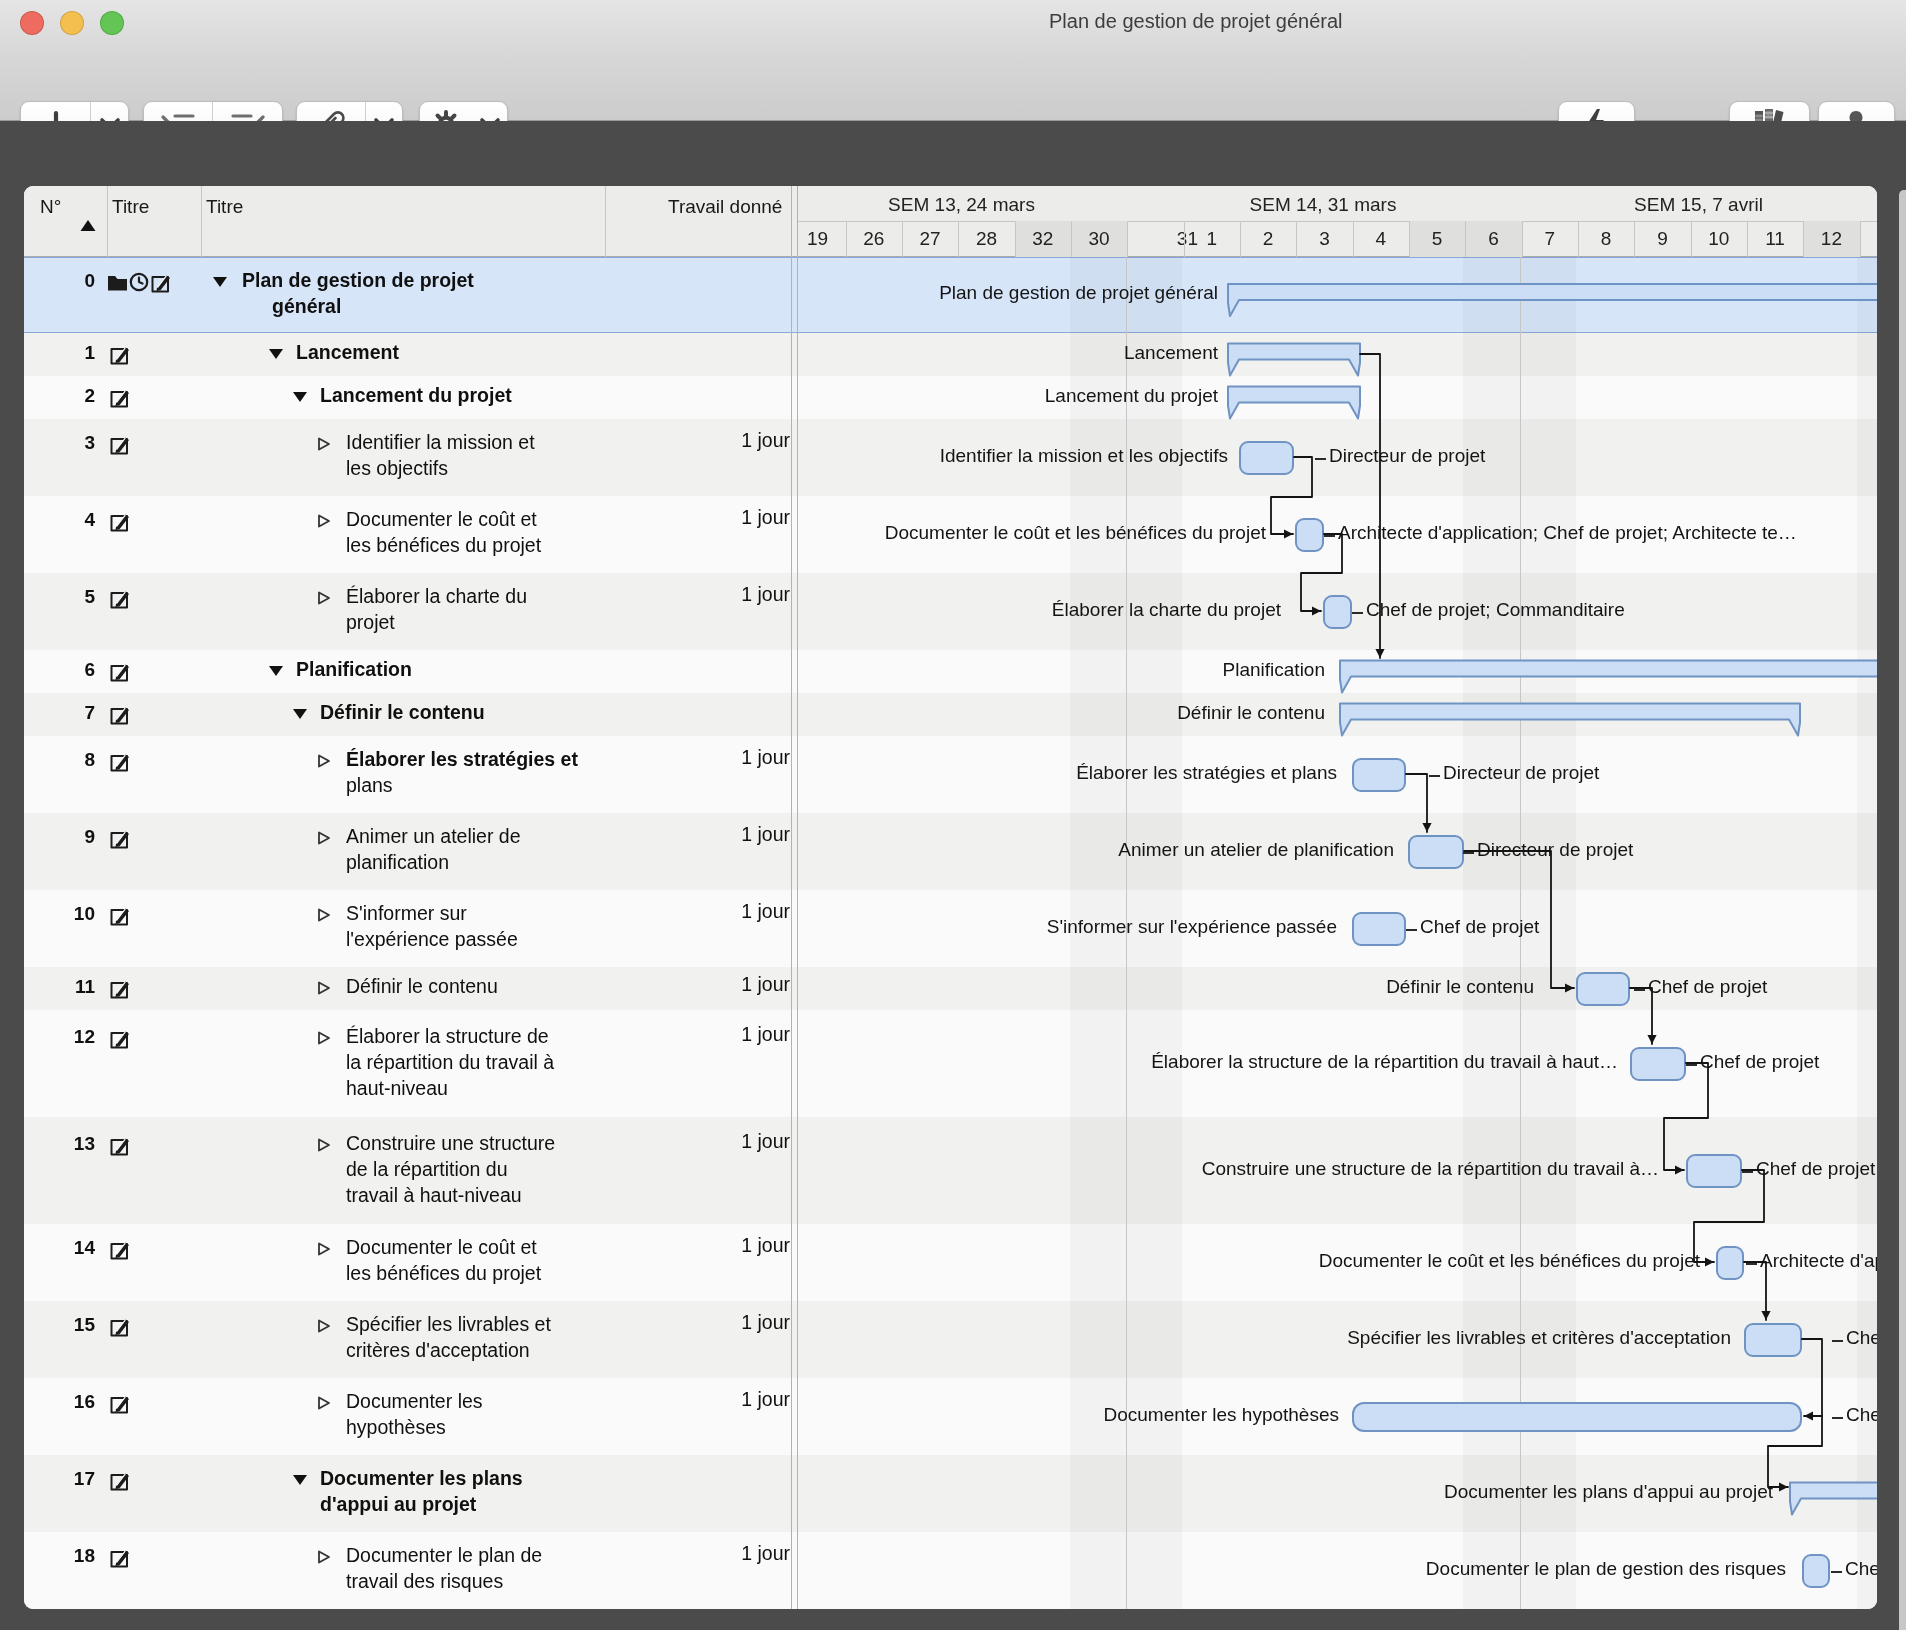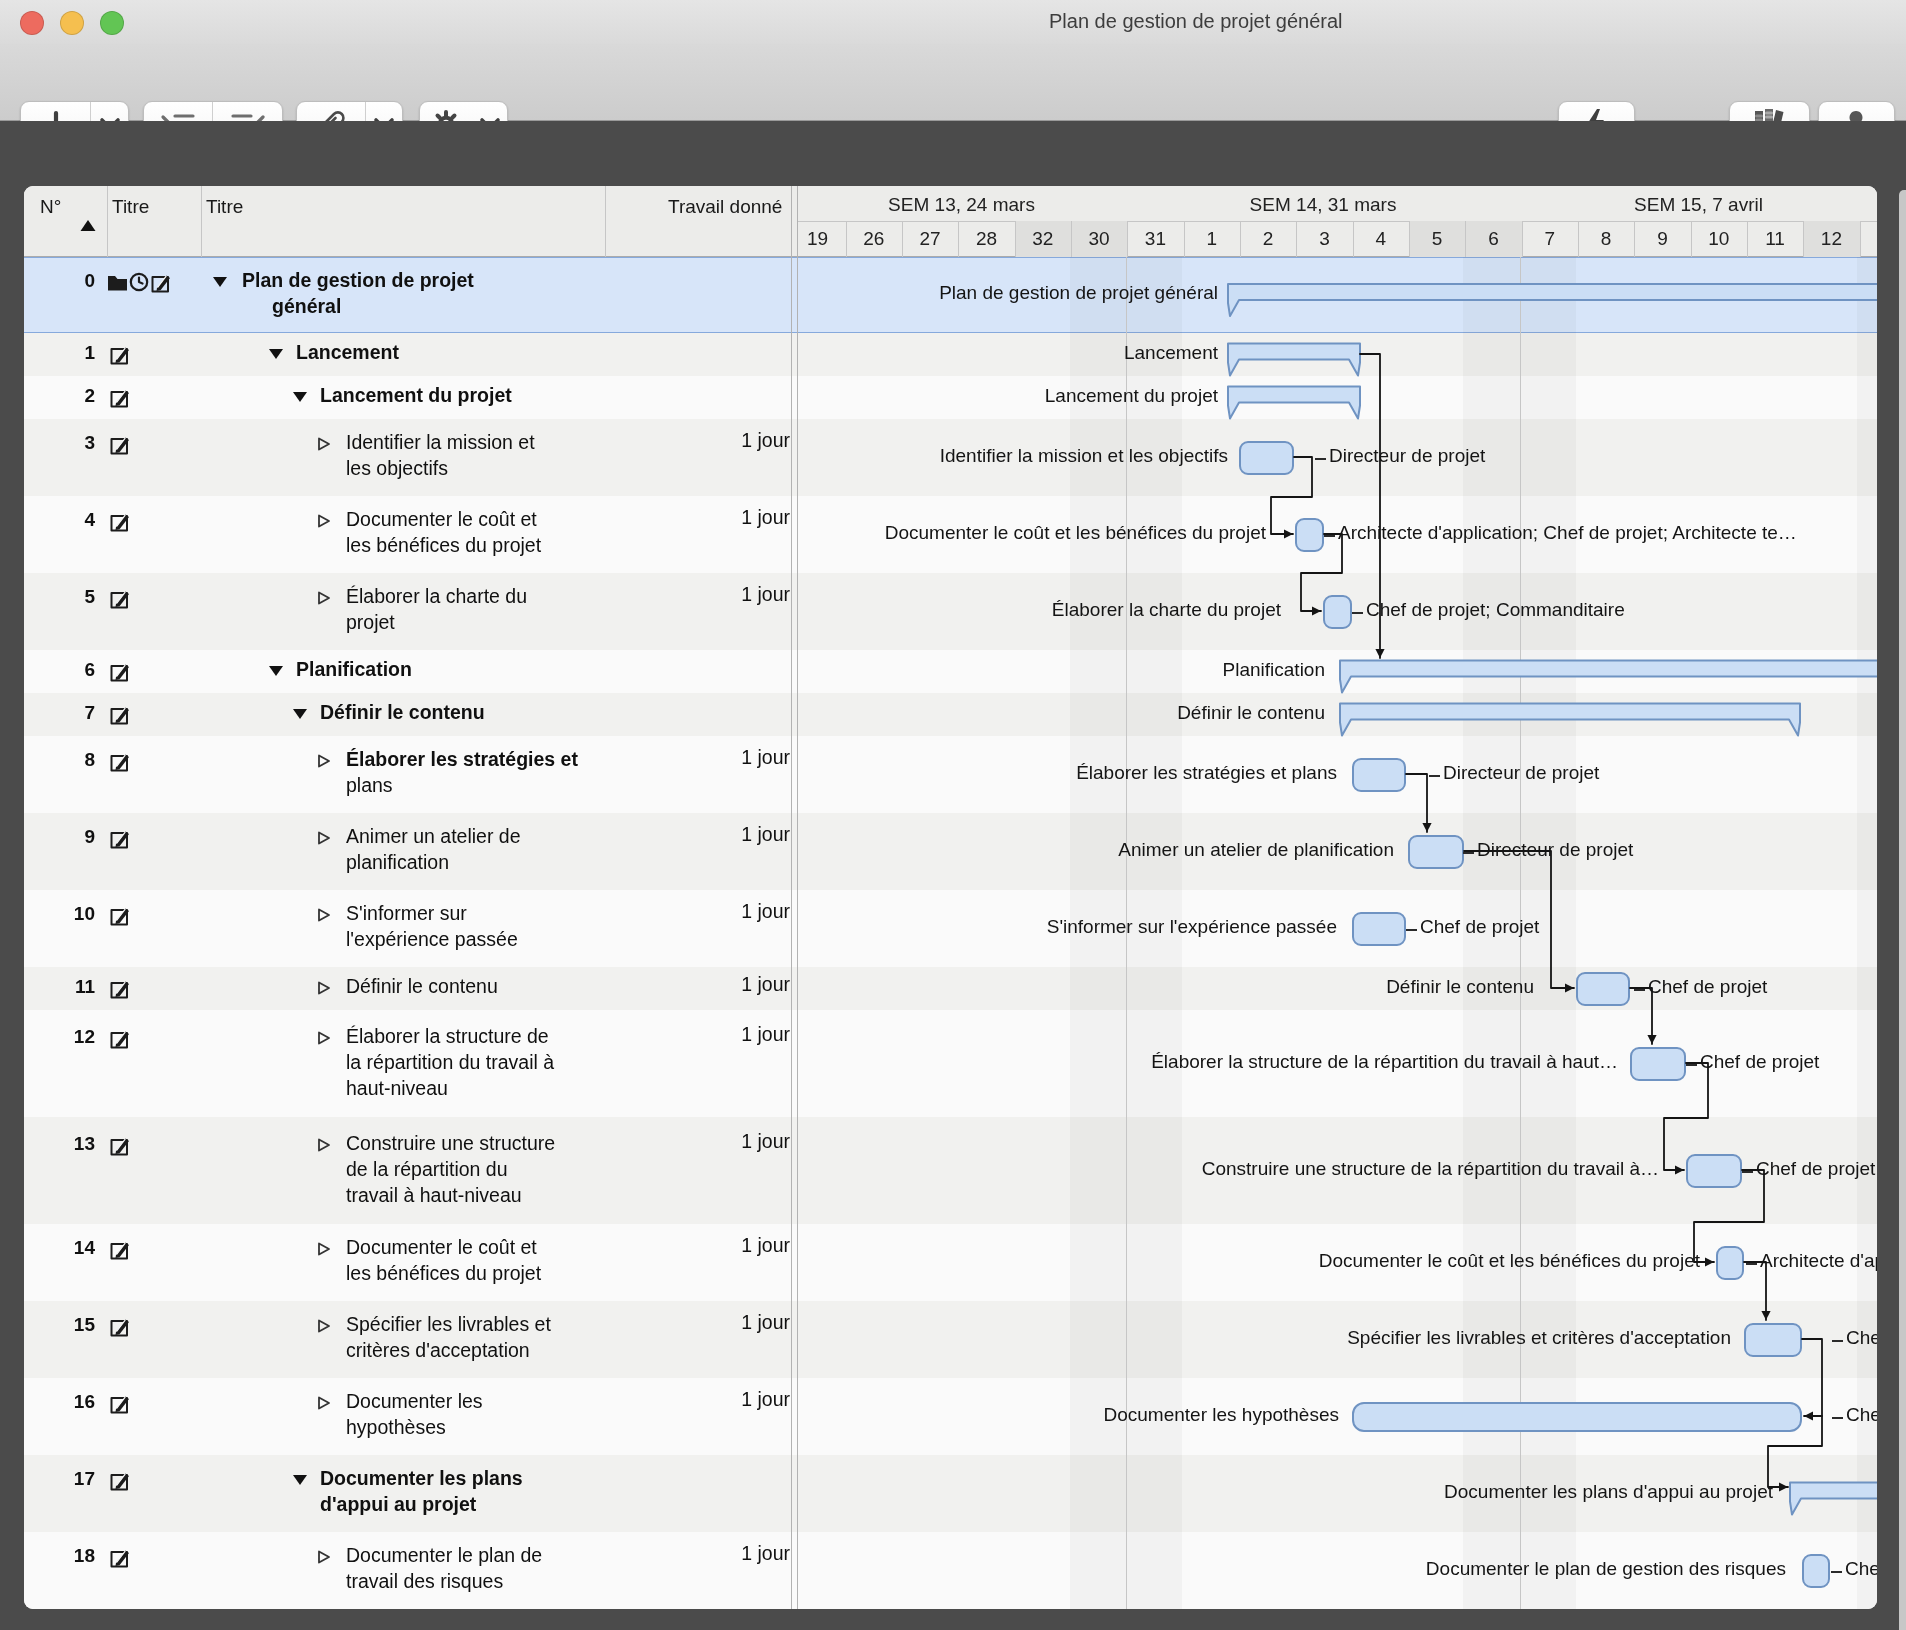--- a/index.html
+++ b/index.html
@@ -192,21 +192,21 @@
       <div class="daynum abs" style="left: 821.63px; top: 35px; width: 56.33px; height: 36px; line-height: 36px; background: transparent;">26</div>
       <div class="cellline abs" style="left: 821.63px; top: 35px; width: 1px; height: 36px;"></div>
       <div class="daynum abs" style="left: 877.96px; top: 35px; width: 56.33px; height: 36px; line-height: 36px; background: transparent;">27</div>
       <div class="cellline abs" style="left: 877.96px; top: 35px; width: 1px; height: 36px;"></div>
       <div class="daynum abs" style="left: 934.29px; top: 35px; width: 56.33px; height: 36px; line-height: 36px; background: transparent;">28</div>
       <div class="cellline abs" style="left: 934.29px; top: 35px; width: 1px; height: 36px;"></div>
       <div class="daynum abs" style="left: 990.62px; top: 35px; width: 56.33px; height: 36px; line-height: 36px; background: rgb(223, 223, 221);">32</div>
       <div class="cellline abs" style="left: 990.62px; top: 35px; width: 1px; height: 36px;"></div>
       <div class="daynum abs" style="left: 1046.95px; top: 35px; width: 56.33px; height: 36px; line-height: 36px; background: rgb(223, 223, 221);">30</div>
       <div class="cellline abs" style="left: 1046.95px; top: 35px; width: 1px; height: 36px;"></div>
-      <div class="daynum abs" style="left: 1103.28px; top: 35px; width: 56.33px; height: 44px; line-height: 36px; background: transparent;">31</div>
+      <div class="daynum abs" style="left: 1103.28px; top: 35px; width: 56.33px; height: 44px; line-height: 36px; background: transparent; padding-left: 32px;">31</div>
       <div class="cellline abs" style="left: 1103.28px; top: 35px; width: 1px; height: 36px;"></div>
       <div class="daynum abs" style="left: 1159.61px; top: 35px; width: 56.33px; height: 36px; line-height: 36px; background: transparent;">1</div>
       <div class="cellline abs" style="left: 1159.61px; top: 35px; width: 1px; height: 36px;"></div>
       <div class="daynum abs" style="left: 1215.94px; top: 35px; width: 56.33px; height: 36px; line-height: 36px; background: transparent;">2</div>
       <div class="cellline abs" style="left: 1215.94px; top: 35px; width: 1px; height: 36px;"></div>
       <div class="daynum abs" style="left: 1272.27px; top: 35px; width: 56.33px; height: 36px; line-height: 36px; background: transparent;">3</div>
       <div class="cellline abs" style="left: 1272.27px; top: 35px; width: 1px; height: 36px;"></div>
       <div class="daynum abs" style="left: 1328.6px; top: 35px; width: 56.33px; height: 36px; line-height: 36px; background: transparent;">4</div>
       <div class="cellline abs" style="left: 1328.6px; top: 35px; width: 1px; height: 36px;"></div>
       <div class="daynum abs" style="left: 1384.93px; top: 35px; width: 56.33px; height: 36px; line-height: 36px; background: rgb(223, 223, 221);">5</div>

